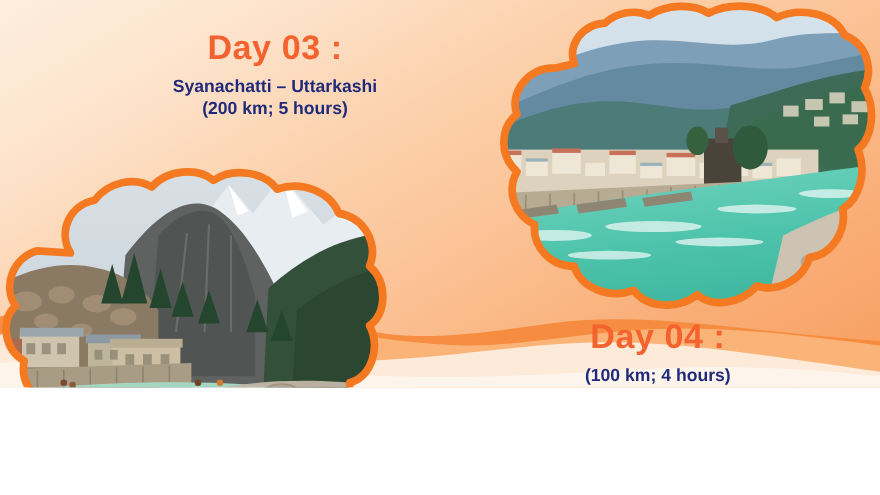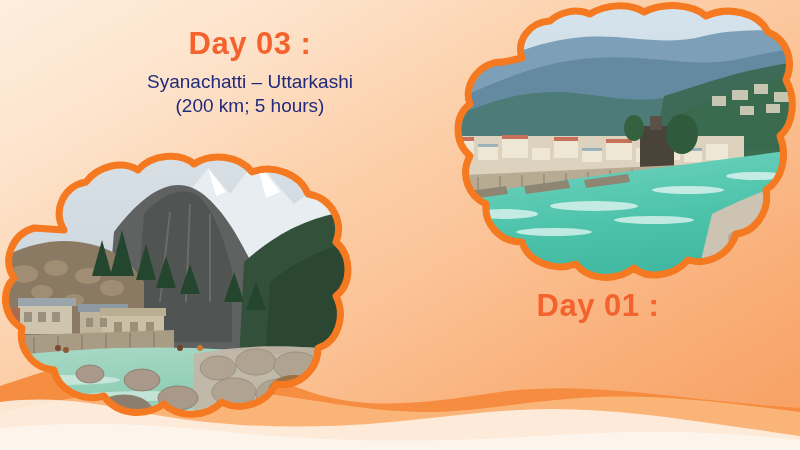--- a/index.html
+++ b/index.html
@@ -5,21 +5,21 @@
   * { margin:0; padding:0; box-sizing:border-box; }
 
   html, body {
     width:800px; height:450px;
     overflow:hidden;
     font-family:"Liberation Sans", sans-serif;
   }
 
   #slide {
     position:relative;
-    width:800px; height:450px;
+    width:800px; height:352px;
     overflow:hidden;
     background:
       linear-gradient(150deg,
         #fdeede 0%,
         #fde4cd 18%,
         #fcd2ae 38%,
         #fbc295 58%,
         #f9ad76 80%,
         #f79e60 100%);
   }
@@ -45,22 +45,22 @@
     color:#f4622e;
     font-size:31px;
     font-weight:bold;
     letter-spacing:0.5px;
     line-height:1.15;
     white-space:nowrap;
   }
 
   .route-line {
     color:#1f2a7a;
-    font-size:19px;
-    font-weight:normal;
+    font-size:16px;
+    font-weight:bold;
     line-height:1.28;
     white-space:nowrap;
   }
 
   #block-day03 {
     left:50px; top:26px;
     width:400px;
   }
   #block-day03 .day-heading { margin-bottom:8px; }
 
@@ -89,21 +89,22 @@
              C730,93 770,97 800,100 L800,110 L0,110 Z" fill="#fdf6ee" opacity="0.85"></path>
   </svg>
 
   <div class="text-block" id="block-day03">
     <div class="day-heading">Day 03 :</div>
     <div class="route-line">Syanachatti – Uttarkashi</div>
     <div class="route-line">(200 km; 5 hours)</div>
   </div>
 
   <div class="text-block" id="block-day04">
-    <div class="day-heading">Day 01 :</div>
+    <div class="day-heading">Day 04 :</div>
+    <div class="route-line">(100 km; 4 hours)</div>
   </div>
 
   <div class="cloud-frame" id="frame-uttarkashi">
     <svg width="356" height="290" viewBox="0 0 356 290">
       <defs>
         <clipPath id="clipUtt">
           <path d="M78,58 C72,40 86,22 106,21 C116,12 132,8 146,14
                    C162,4 186,3 200,12 C220,2 248,4 262,16
                    C284,6 314,12 324,32 C344,40 350,62 342,80
                    C352,98 350,124 336,136 C344,156 338,180 322,190

